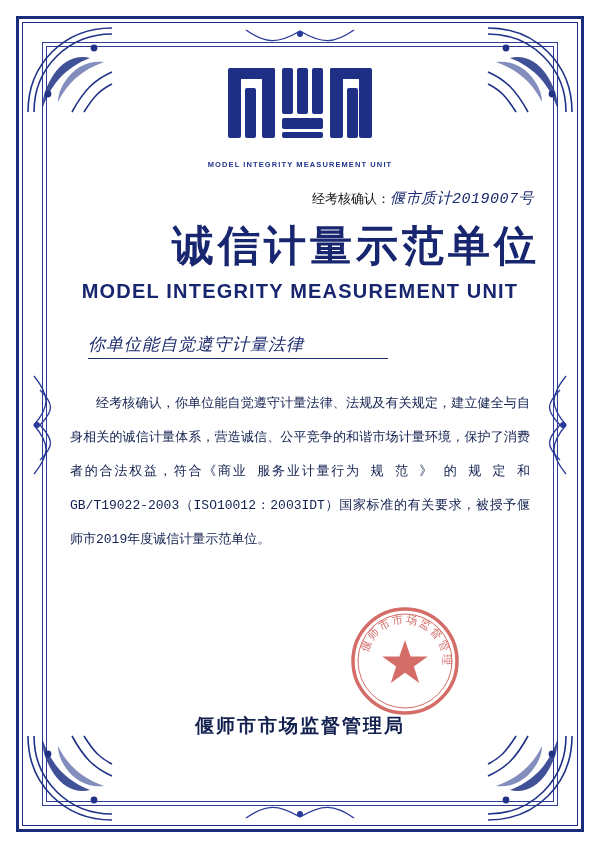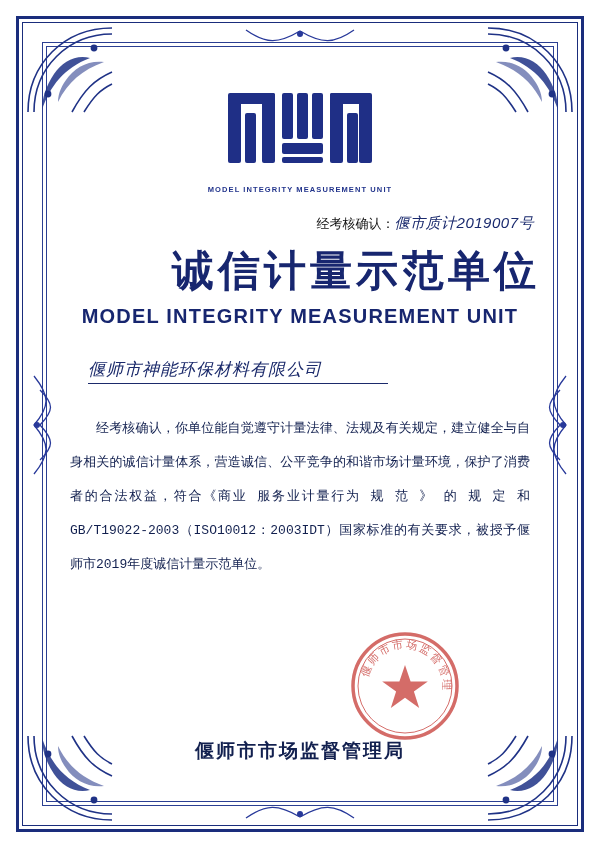--- a/index.html
+++ b/index.html
@@ -80,21 +80,21 @@
   .edge-orn svg { display:block; }
   .edge-left  { left: 30px;  top: 370px; }
   .edge-right { right: 30px; top: 370px; transform: scaleX(-1); }
   .edge-top   { left: 50%; top: 26px; transform: translateX(-50%); }
   .edge-bottom{ left: 50%; bottom: 26px; transform: translateX(-50%) scaleY(-1); }
 
   
   .content {
     position: absolute;
     left: 60px;
-    top: 73px;
+    top: 48px;
     width: 480px;
     height: 728px;
   }
 
   .logo-wrap {
     margin-top: 18px;
     text-align: center;
   }
   .logo-mark { display: inline-block; }
   .logo-caption {
@@ -108,21 +108,21 @@
   .cert-no {
     margin-top: 20px;
     text-align: right;
     padding-right: 6px;
     font-size: 13px;
     color: #1a1a1a;
     white-space: nowrap;
   }
   .cert-no-label { color: #111; }
   .cert-no-value {
-    font-family: Liberation Sans, sans-serif;
+    font-family: Liberation Mono, monospace;
     color: #1a2a6e;
     font-size: 15px;
     font-style: italic;
     letter-spacing: 0.5px;
     border-bottom: 1px solid transparent;
   }
 
   .title-cn {
     margin-top: 10px;
     text-align: right;
@@ -305,21 +305,21 @@
       <div class="logo-caption">MODEL INTEGRITY MEASUREMENT UNIT</div>
     </div>
 
     <div class="cert-no">
       <span class="cert-no-label">经考核确认：</span><span class="cert-no-value">偃市质计2019007号</span>
     </div>
 
     <div class="title-cn">诚信计量示范单位</div>
     <div class="title-en">MODEL INTEGRITY MEASUREMENT UNIT</div>
 
-    <div class="recipient">偃师市神能环保材料有限公司</div>
+    <div class="recipient">你单位能自觉遵守计量法律</div>
 
     <div class="body-text">
       <p>经考核确认，你单位能自觉遵守计量法律、法规及有关规定，建立健全与自身相关的诚信计量体系，营造诚信、公平竞争的和谐市场计量环境，保护了消费者的合法权益，符合《商业 服务业计量行为 规 范 》 的 规 定 和 GB/T19022-2003（ISO10012：2003IDT）国家标准的有关要求，被授予偃师市2019年度诚信计量示范单位。</p>
     </div>
 
 
     <div class="seal">
       <svg width="114" height="114" viewBox="0 0 114 114">
         <circle cx="57" cy="57" r="52" fill="none" stroke="#c4342f" stroke-width="3.5"></circle>
         <circle cx="57" cy="57" r="47" fill="none" stroke="#c4342f" stroke-width="1"></circle>

